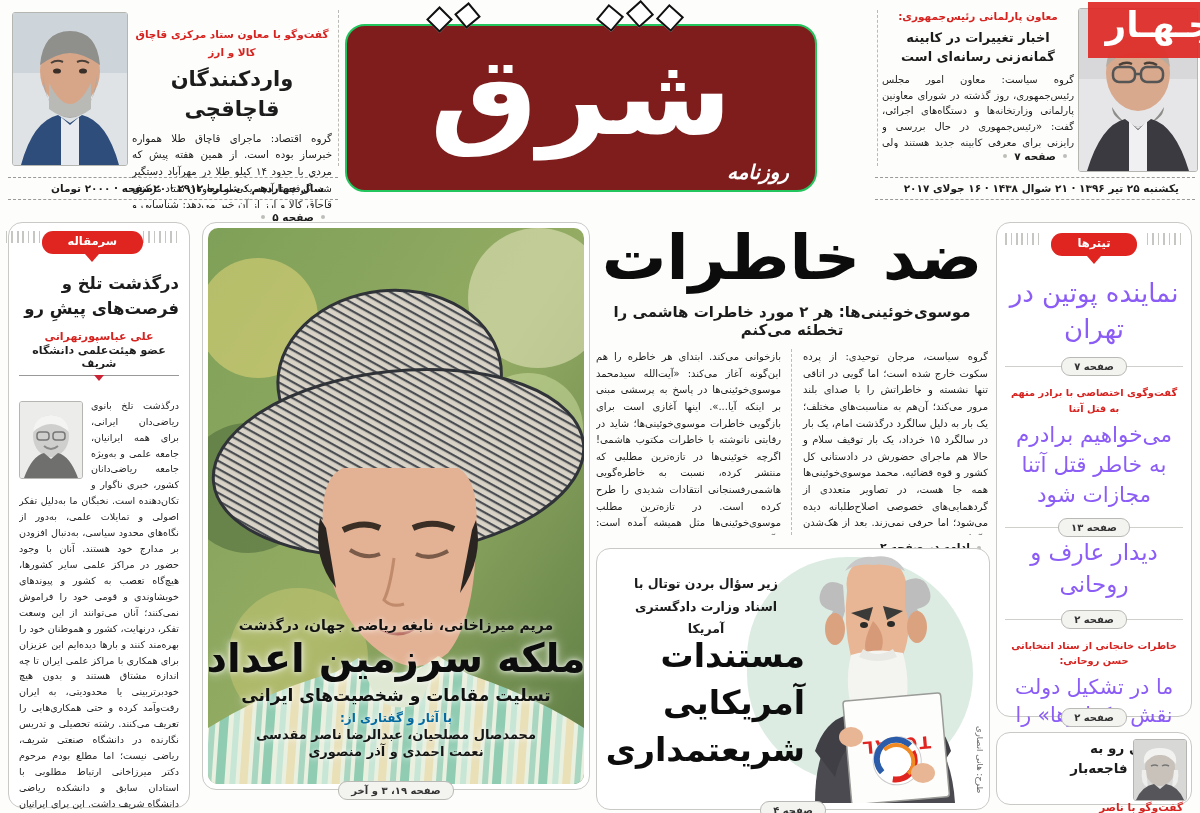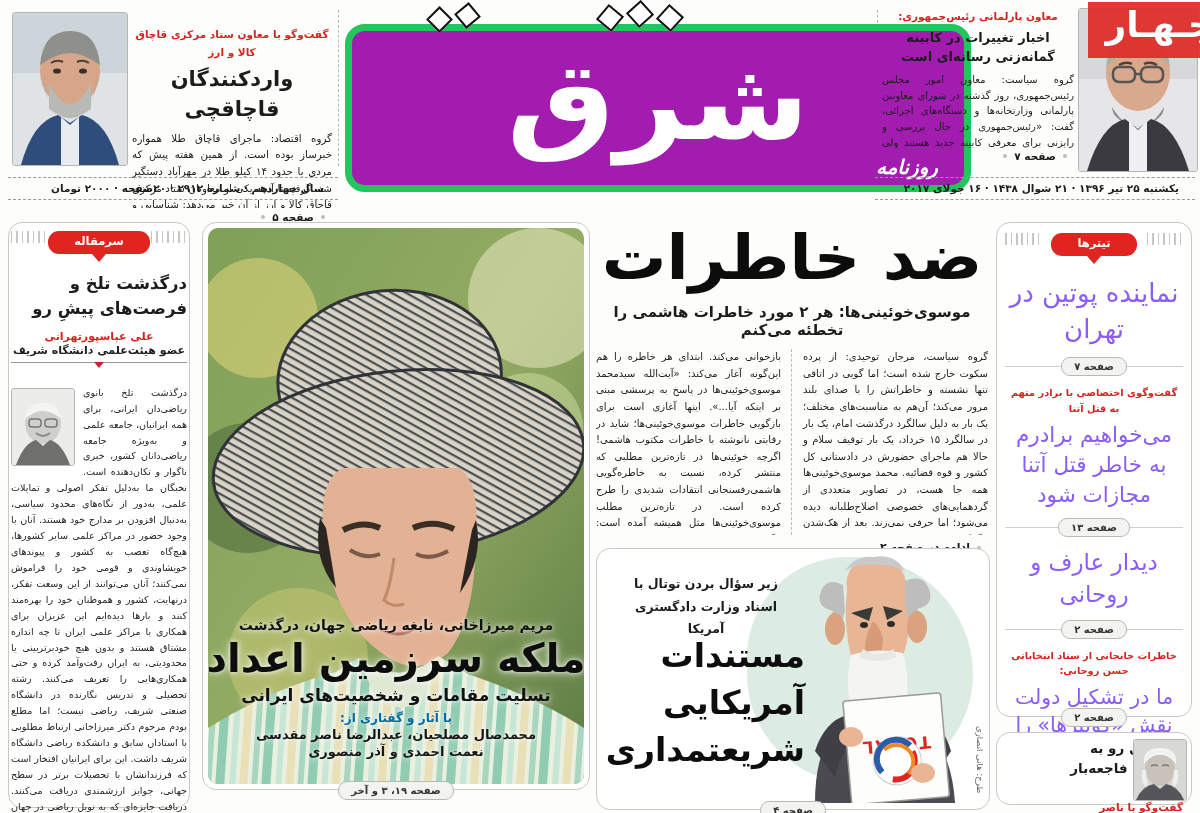--- a/index.html
+++ b/index.html
@@ -64,21 +64,21 @@
         <span class="dot"></span>
         <span class="b" style="font-size:10.5px;">صفحه ۵</span>
         <span class="dot"></span>
       </div>
     </div>
   </div>
 
   <div class="abs vsep" style="left:338px;top:10px;height:156px;"></div>
   <div class="abs vsep" style="left:877px;top:10px;height:156px;"></div>
 
-  <div class="abs" style="left:345px;top:24px;width:626px;height:168px;background:#a21caf;border-radius:20px;border:7px solid #22c55e;box-sizing:border-box;">
+  <div class="abs" style="left:345px;top:24px;width:472px;height:168px;background:#7f1d1d;border-radius:20px;border:2px solid #22c55e;box-sizing:border-box;">
     <div class="abs" style="left:0;right:0;top:6px;text-align:center;color:#fff;font-size:108px;font-weight:bold;transform:scaleX(1.12);line-height:1.2;">شرق</div>
     <div class="abs b" style="right:26px;bottom:6px;color:#fff;font-size:20px;font-style:italic;">روزنامه</div>
   </div>
 
   <div class="abs" style="left:600px;top:8px;width:16px;height:16px;background:#fff;border:2.5px solid #111;transform:rotate(40deg);"></div>
   <div class="abs" style="left:630px;top:4px;width:16px;height:16px;background:#fff;border:2.5px solid #111;transform:rotate(48deg);"></div>
   <div class="abs" style="left:660px;top:8px;width:16px;height:16px;background:#fff;border:2.5px solid #111;transform:rotate(42deg);"></div>
   <div class="abs" style="left:430px;top:10px;width:15px;height:15px;background:#fff;border:2.5px solid #111;transform:rotate(45deg);"></div>
   <div class="abs" style="left:458px;top:6px;width:15px;height:15px;background:#fff;border:2.5px solid #111;transform:rotate(50deg);"></div>
 
@@ -115,21 +115,21 @@
     </div>
   </div>
 
   <div class="abs dashcell" style="left:8px;top:177px;width:330px;height:21px;">
     <div class="b" style="font-size:10.5px;line-height:21px;padding-right:14px;">سال چهاردهم · شماره ۲۹۱۲ · ۲۰صفحه · ۲۰۰۰ تومان</div>
   </div>
   <div class="abs dashcell" style="left:875px;top:177px;width:320px;height:21px;">
     <div class="b" style="font-size:10.5px;line-height:21px;padding-right:16px;">یکشنبه ۲۵ تیر ۱۳۹۶ · ۲۱ شوال ۱۴۳۸ · ۱۶ جولای ۲۰۱۷</div>
   </div>
 
-  <div class="abs nbox" style="left:8px;top:222px;width:182px;height:586px;box-sizing:border-box;padding:8px 2px;">
+  <div class="abs nbox" style="left:8px;top:222px;width:182px;height:586px;box-sizing:border-box;padding:8px 10px;">
     <div class="hatchrow">
       <span class="hatch"></span>
       <span class="red-pill">سرمقاله</span>
       <span class="hatch"></span>
     </div>
     <div class="b center" style="font-size:16.5px;line-height:1.5;margin-top:18px;text-align:right;">درگذشت تلخ و فرصت‌های پیشِ رو</div>
     <div class="kicker-red center" style="font-size:11px;margin-top:8px;">علی عباسپورتهرانی</div>
     <div class="b center" style="font-size:11px;margin-top:1px;border-bottom:1px solid #999;padding-bottom:5px;">عضو هیئت‌علمی دانشگاه شریف</div>
     <div class="center" style="margin-top:-1px;">
       <span style="display:inline-block;border:5px solid transparent;border-top:6px solid #c23;vertical-align:top;"></span>
@@ -282,21 +282,21 @@
     </div>
 
     <div class="titr-kicker" style="margin-top:9px;">گفت‌وگوی اختصاصی با برادر متهم به قتل آتنا</div>
     <div class="titr-headline" style="font-size:21.5px;margin-top:4px;">می‌خواهیم برادرم به خاطر قتل آتنا مجازات شود</div>
     <div class="pillrow" style="margin-top:9px;">
       <span class="pline"></span>
       <span class="pill">صفحه ۱۳</span>
       <span class="pline"></span>
     </div>
 
-    <div class="titr-headline" style="font-size:23px;margin-top:10px;">دیدار عارف و روحانی</div>
+    <div class="titr-headline" style="font-size:23px;margin-top:0;">دیدار عارف و روحانی</div>
     <div class="pillrow" style="margin-top:9px;">
       <span class="pline"></span>
       <span class="pill">صفحه ۲</span>
       <span class="pline"></span>
     </div>
 
     <div class="titr-kicker" style="margin-top:9px;">خاطرات خانجانی از ستاد انتخاباتی حسن روحانی:</div>
     <div class="titr-headline" style="font-size:20.5px;margin-top:4px;">ما در تشکیل دولت نقش «کولبرها» را داریم</div>
 
     <div class="abs" style="left:0;right:0;bottom:-11px;text-align:center;">

